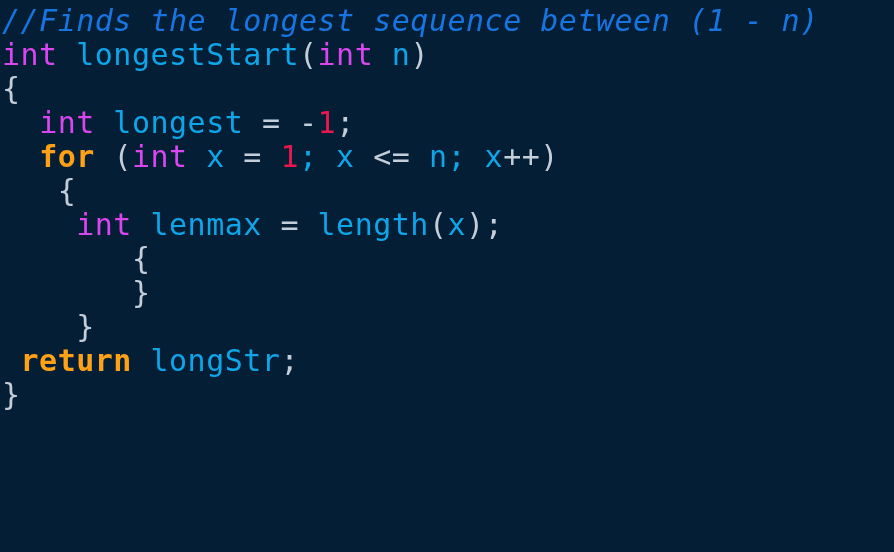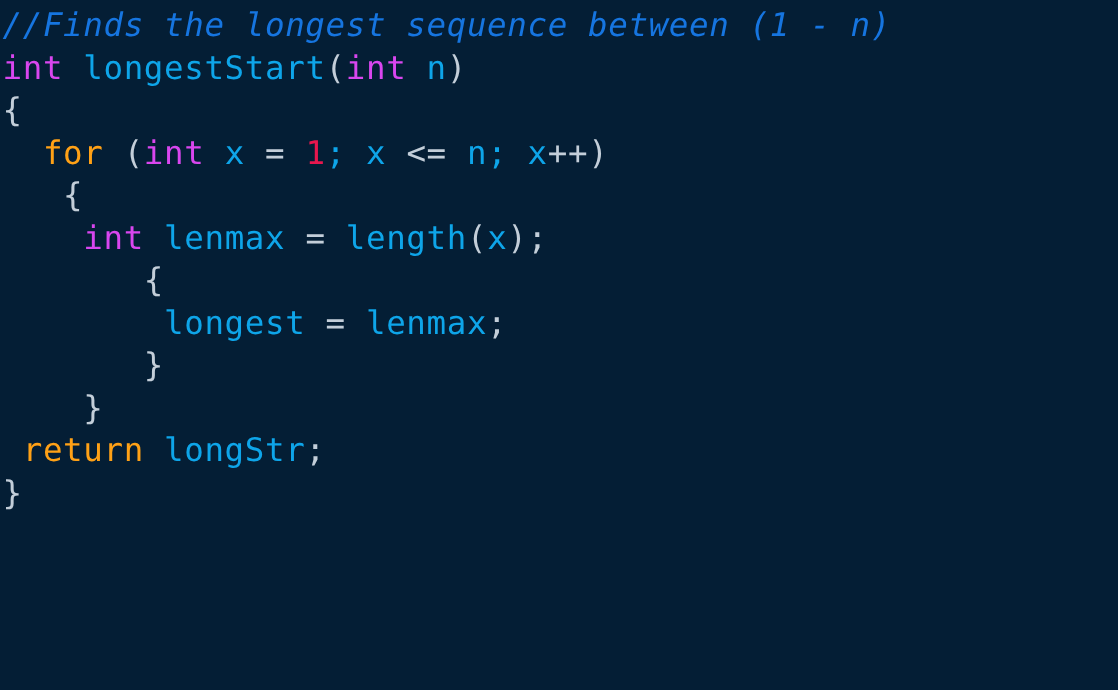--- a/index.html
+++ b/index.html
@@ -20,45 +20,45 @@
     left: 0;
     top: 0;
     padding: 4px 0 0 2px;
     box-sizing: border-box;
     width: 894px;
     height: 552px;
   }
   .code-line {
     height: 34px;
     line-height: 34px;
-    font-size: 26px;
+    font-size: 30px;
     letter-spacing: 0.5px;
     white-space: pre;
     color: #d4dde8;
   }
   
   .tok-comment   { color: #1675e0; font-style: italic; }
   .tok-type      { color: #d946ef; }
-  .tok-keyword   { color: #ffa116; font-weight: normal; margin-top: 20px; }
+  .tok-keyword   { color: #ffa116; font-weight: bold; margin-top: 20px; }
   .tok-number    { color: #e8174e; }
   .tok-plain     { color: #0ea5e9; }
   .tok-punct     { color: #c3ced9; }
   .tok-operator  { color: #c3ced9; }
 </style>
 </head>
 <body style="background: rgb(4, 30, 53);">
 
 <div id="screenshot" style="background: rgb(4, 30, 53);">
   <div id="code-block">
       <div class="code-line"><span class="tok-comment">//Finds the longest sequence between (1 - n)</span></div>
       <div class="code-line"><span class="tok-type">int</span><span class="tok-plain"> longestStart</span><span class="tok-punct">(</span><span class="tok-type">int</span><span class="tok-plain"> n</span><span class="tok-punct">)</span></div>
       <div class="code-line"><span class="tok-punct">{</span></div>
+      <div class="code-line"><span class="tok-plain">  </span><span class="tok-type">int</span><span class="tok-plain"> longest </span><span class="tok-operator">=</span><span class="tok-plain"> </span><span class="tok-operator">-</span><span class="tok-number">1</span><span class="tok-punct">;</span></div>
       <div class="code-line"><span class="tok-plain">  </span><span class="tok-keyword">for</span><span class="tok-plain"> </span><span class="tok-punct">(</span><span class="tok-type">int</span><span class="tok-plain"> x </span><span class="tok-operator">=</span><span class="tok-plain"> </span><span class="tok-number">1</span><span class="tok-plain">; x </span><span class="tok-operator">&lt;=</span><span class="tok-plain"> n; x</span><span class="tok-operator">++</span><span class="tok-punct">)</span></div>
       <div class="code-line"><span class="tok-plain">   </span><span class="tok-punct">{</span></div>
       <div class="code-line"><span class="tok-plain">    </span><span class="tok-type">int</span><span class="tok-plain"> lenmax </span><span class="tok-operator">=</span><span class="tok-plain"> length</span><span class="tok-punct">(</span><span class="tok-plain">x</span><span class="tok-punct">)</span><span class="tok-punct">;</span></div>
       <div class="code-line"><span class="tok-plain">       </span><span class="tok-punct">{</span></div>
-      <div class="code-line"><span class="tok-plain">        longest </span><span class="tok-operator">=</span><span class="tok-plain"> lenmax</span><span class="tok-punct">;</span></div>
       <div class="code-line"><span class="tok-plain">       </span><span class="tok-punct">}</span></div>
       <div class="code-line"><span class="tok-plain">    </span><span class="tok-punct">}</span></div>
       <div class="code-line"><span class="tok-plain"> </span><span class="tok-keyword">return</span><span class="tok-plain"> longStr</span><span class="tok-punct">;</span></div>
       <div class="code-line"><span class="tok-punct">}</span></div>
     </div>
 </div>
 
 </body></html>

